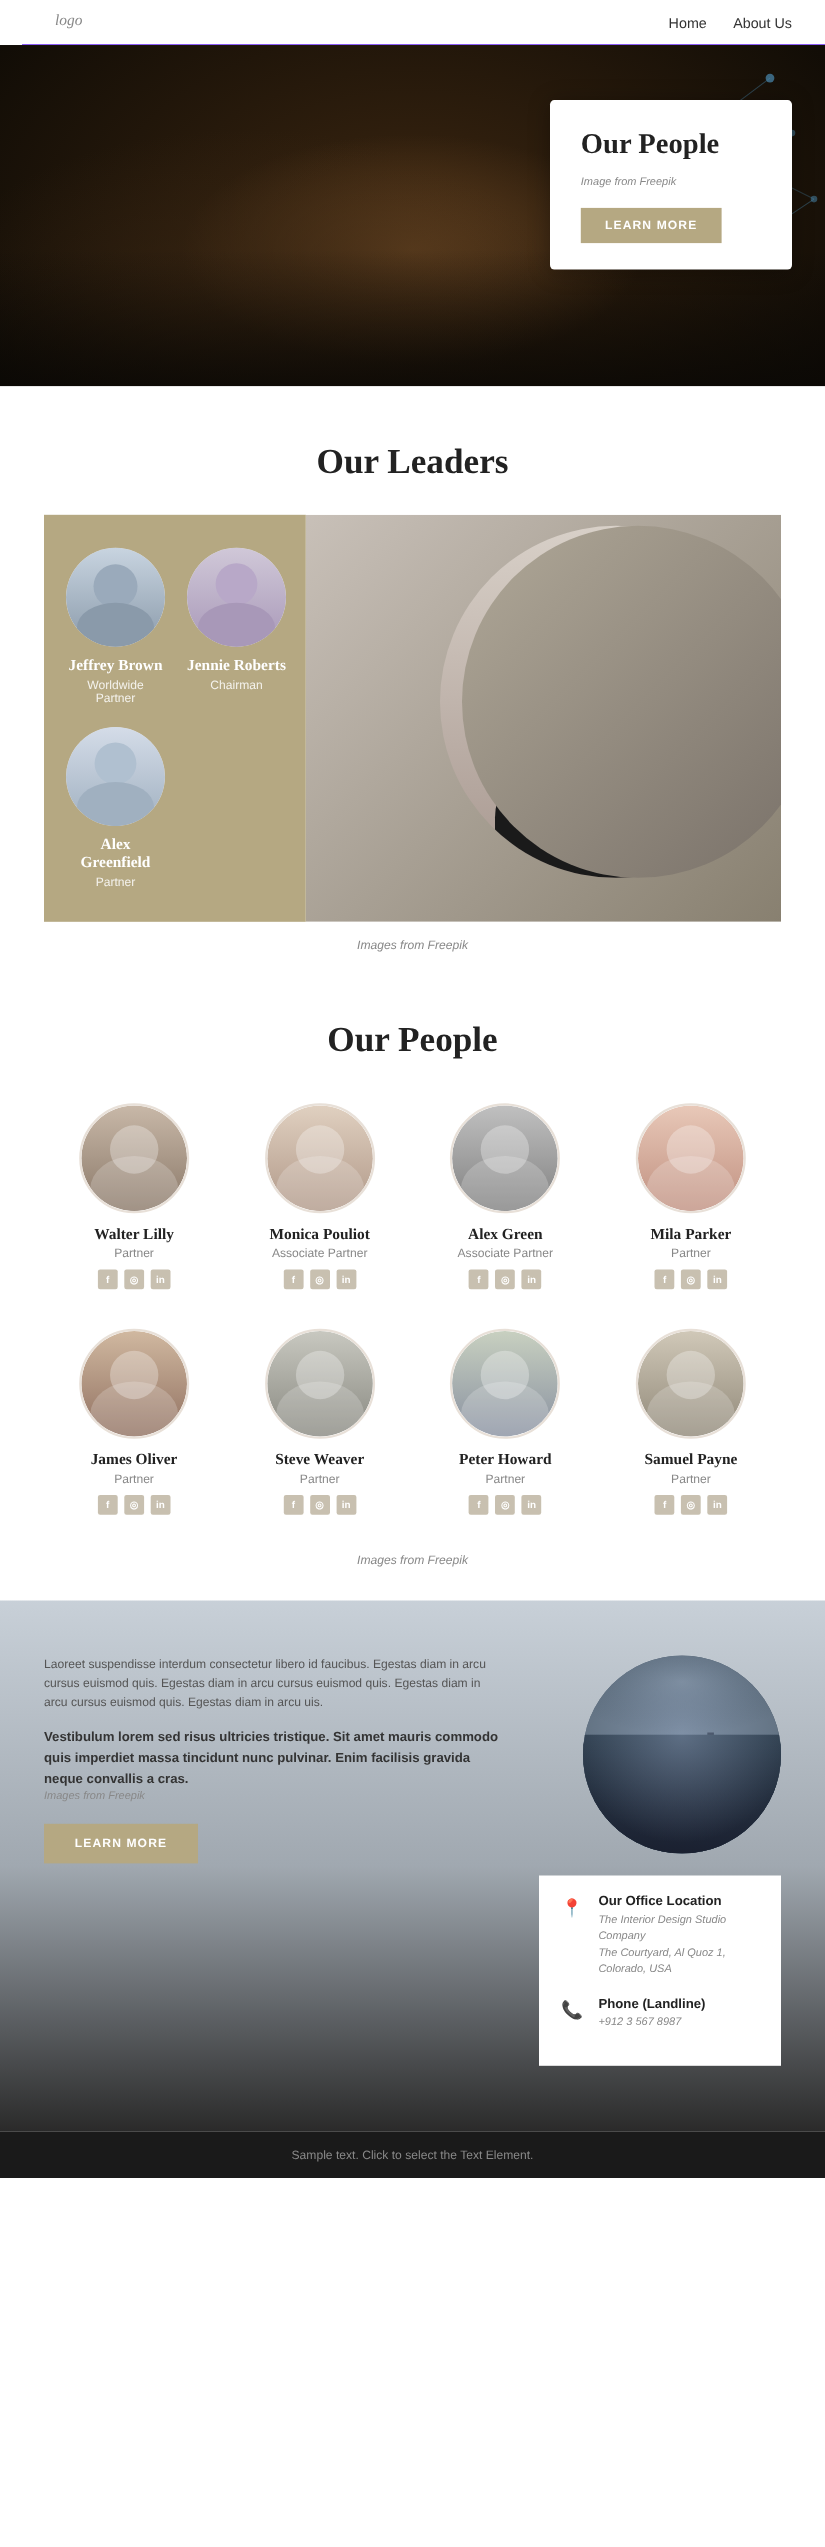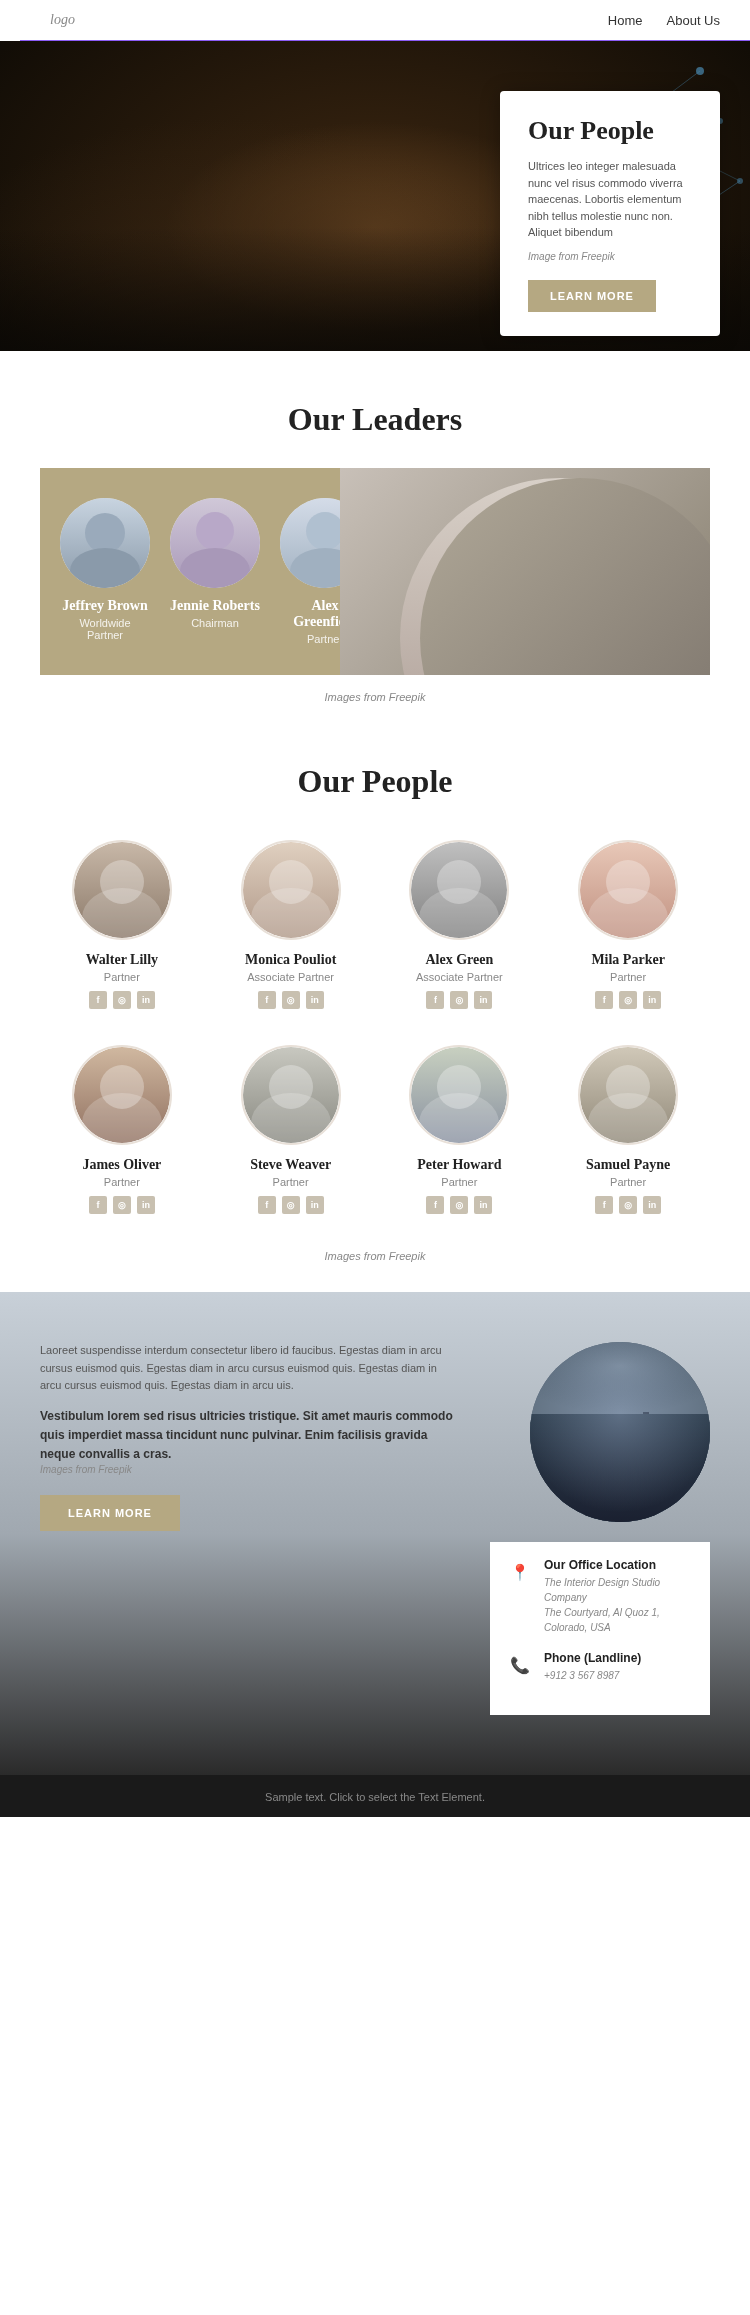--- a/index.html
+++ b/index.html
@@ -59,22 +59,22 @@
       text-align: center; font-size: 32px; font-weight: 700;
       color: #222; margin-bottom: 30px;
     }
 
     
     .leaders-grid {
       display: flex; gap: 0;
     }
     .leaders-left {
       background: #b5a882; padding: 30px 20px;
-      display: grid; grid-template-columns: 1fr 1fr 1fr 1fr; gap: 20px;
-      width: 300px; flex-shrink: 0;
+      display: grid; grid-template-columns: 1fr 1fr; gap: 20px;
+      width: 238px; flex-shrink: 0;
     }
     .leader-card { text-align: center; }
     .leader-avatar {
       width: 90px; height: 90px; border-radius: 50%;
       margin: 0 auto 10px;
       overflow: hidden;
       background: #ddd;
     }
     
     .avatar-jeffrey {
@@ -334,21 +334,20 @@
       <circle cx="195" cy="170" r="3" fill="#4a8ab0" opacity="0.6"></circle>
       <line x1="200" y1="30" x2="160" y2="60" stroke="#4a8ab0" stroke-width="1" opacity="0.4"></line>
       <line x1="160" y1="60" x2="220" y2="80" stroke="#4a8ab0" stroke-width="1" opacity="0.3"></line>
       <line x1="220" y1="80" x2="180" y2="110" stroke="#4a8ab0" stroke-width="1" opacity="0.4"></line>
       <line x1="180" y1="110" x2="240" y2="140" stroke="#4a8ab0" stroke-width="1" opacity="0.3"></line>
       <line x1="240" y1="140" x2="195" y2="170" stroke="#4a8ab0" stroke-width="1" opacity="0.4"></line>
     </svg>
   </div>
   <div class="hero-card">
     <h1>Our People</h1>
-    <p>Ultrices leo integer malesuada nunc vel risus commodo viverra maecenas. Lobortis elementum nibh tellus molestie nunc non. Aliquet bibendum</p>
     <p class="img-credit">
       <span>Image from Freepik</span>
     </p>
     <button class="btn-learn">LEARN MORE</button>
   </div>
 </div>
 
 <div class="section">
   <h2 class="section-title">Our Leaders</h2>
   <div class="leaders-grid">

